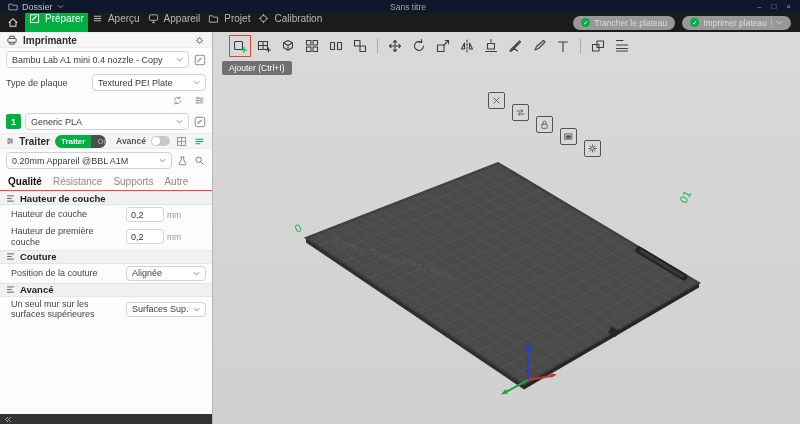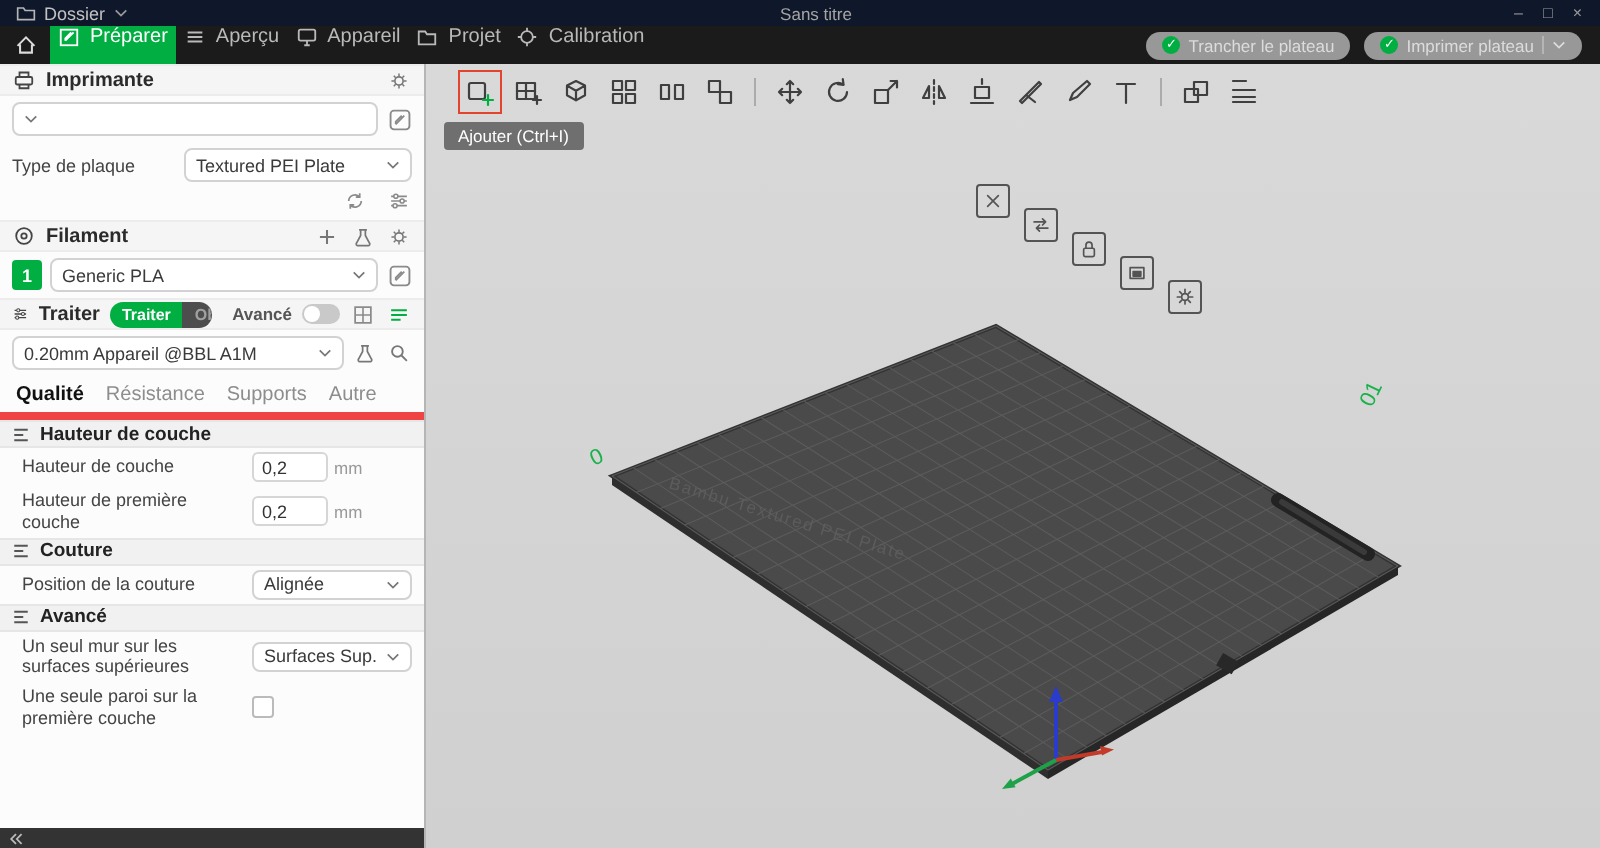--- a/index.html
+++ b/index.html
@@ -39,21 +39,21 @@
 .combo svg{flex:none}
 .grow{flex:1}
 .mini-ic{width:13px;height:13px;display:flex;align-items:center;justify-content:center;cursor:pointer;flex:none}
 .slot{width:15px;height:15px;background:#00AE42;color:#fff;font-size:9px;font-weight:bold;display:flex;align-items:center;justify-content:center;border-radius:2px;flex:none;cursor:pointer}
 .seg{display:flex;height:13px;border-radius:7px;overflow:hidden;font-size:8px;cursor:pointer}
 .seg .g{background:#00AE42;color:#fff;padding:0 6px;display:flex;align-items:center}
 .seg .o{background:#4d4d4d;color:#a0a0a0;padding:0 6px;display:flex;align-items:center}
 .adv-label{font-size:8.5px;color:#555}
 .toggle{width:19px;height:10px;border-radius:5px;background:#c9c9c9;position:relative;cursor:pointer;flex:none}
 .toggle::after{content:"";position:absolute;left:1px;top:1px;width:8px;height:8px;border-radius:50%;background:#fff}
-.ptabs{display:flex;gap:11px;padding:4px 8px 3px;font-size:10px;color:#8d8d8d;border-bottom:4px solid #ef4444}
+.ptabs{display:flex;gap:11px;padding:4px 8px 3px;font-size:10px;color:#8d8d8d;border-bottom:1px solid #ef4444}
 .ptabs .on{color:#111;font-weight:bold}
 .ptabs span{cursor:pointer}
 .psec{min-height:14px;display:flex;align-items:center;gap:5px;padding:0 6px;background:#f1f1f1;border-top:1px solid #e6e6e6;border-bottom:1px solid #e6e6e6;font-size:9.5px;font-weight:bold;color:#222}
 .prow{display:flex;align-items:center;gap:4px;padding:2px 6px 2px 11px;min-height:16px}
 .plabel{flex:1;font-size:9px;color:#444;line-height:1.2}
 .ctrl{width:80px;display:flex;align-items:center;gap:3px;flex:none}
 .num{width:38px;height:15px;border:1px solid #d6d6d6;border-radius:3px;background:#fff;font-size:9px;color:#333;display:flex;align-items:center;padding:0 4px;cursor:text}
 .unit{font-size:8.5px;color:#999}
 .checkbox{width:11px;height:11px;border:1px solid #bbb;border-radius:2px;background:#fff;cursor:pointer}
 .sb-footer{position:absolute;left:0;bottom:0;width:212px;height:10px;background:#333;display:flex;align-items:center;padding:0 4px;cursor:pointer}
@@ -161,20 +161,21 @@
         <span class="sp"></span>
         <span class="mini-ic">
           <svg width="11" height="11" viewBox="0 0 16 16">
               <circle cx="8" cy="8" r="3" fill="none" stroke="#777" stroke-width="1.2"></circle>
               <path d="M8 2.5v2M8 11.5v2M2.5 8h2M11.5 8h2M4.2 4.2l1.4 1.4M10.4 10.4l1.4 1.4M11.8 4.2l-1.4 1.4M5.6 10.4l-1.4 1.4" stroke="#777" stroke-width="1.1"></path>
             </svg>
         </span>
       </div>
       <div class="row">
         <div class="combo grow">
+          <span class="ct">Bambu Lab A1 mini 0.4 nozzle - Copy</span>
           <svg width="7" height="5" viewBox="0 0 8 5">
               <path d="M1 1l3 3 3-3" stroke="#777" fill="none"></path>
             </svg>
         </div>
         <span class="mini-ic">
           <svg width="12" height="12" viewBox="0 0 14 14">
               <rect x="1.5" y="1.5" width="11" height="11" rx="2" fill="none" stroke="#8a8a8a" stroke-width="1.1"></rect>
               <path d="M4.5 9.5l5-5M4.5 9.5V8L8 4.5" stroke="#8a8a8a" fill="none" stroke-width="1"></path>
             </svg>
         </span>
@@ -198,44 +199,20 @@
         <span class="mini-ic">
           <svg width="11" height="11" viewBox="0 0 14 14">
               <path d="M2 4h10M2 7h10M2 10h10" stroke="#8a8a8a" stroke-width="1.1"></path>
               <circle cx="5" cy="4" r="1.3" fill="#fcfcfc" stroke="#8a8a8a"></circle>
               <circle cx="9" cy="7" r="1.3" fill="#fcfcfc" stroke="#8a8a8a"></circle>
               <circle cx="4.5" cy="10" r="1.3" fill="#fcfcfc" stroke="#8a8a8a"></circle>
             </svg>
         </span>
       </div>
 
-      <div class="sec-head">
-        <svg width="12" height="12" viewBox="0 0 16 16">
-            <circle cx="8" cy="8" r="5.2" fill="none" stroke="#444" stroke-width="1.2"></circle>
-            <circle cx="8" cy="8" r="1.8" fill="none" stroke="#444" stroke-width="1.2"></circle>
-          </svg>
-        <span>Filament</span>
-        <span class="sp"></span>
-        <span class="mini-ic">
-          <svg width="11" height="11" viewBox="0 0 14 14">
-              <path d="M7 2.5v9M2.5 7h9" stroke="#777" stroke-width="1.3"></path>
-            </svg>
-        </span>
-        <span class="mini-ic">
-          <svg width="11" height="11" viewBox="0 0 14 14">
-              <path d="M5.5 2.5v3.5L2.8 11a1 1 0 0 0 .9 1.5h6.6a1 1 0 0 0 .9-1.5L8.5 6V2.5M4.5 2.5h5" fill="none" stroke="#777" stroke-width="1.1"></path>
-            </svg>
-        </span>
-        <span class="mini-ic">
-          <svg width="11" height="11" viewBox="0 0 16 16">
-              <circle cx="8" cy="8" r="3" fill="none" stroke="#777" stroke-width="1.2"></circle>
-              <path d="M8 2.5v2M8 11.5v2M2.5 8h2M11.5 8h2M4.2 4.2l1.4 1.4M10.4 10.4l1.4 1.4M11.8 4.2l-1.4 1.4M5.6 10.4l-1.4 1.4" stroke="#777" stroke-width="1.1"></path>
-            </svg>
-        </span>
-      </div>
       <div class="row">
         <div class="slot">
             <span>1</span>
           </div>
         <div class="combo grow">
           <span class="ct">Generic PLA</span>
           <svg width="7" height="5" viewBox="0 0 8 5">
               <path d="M1 1l3 3 3-3" stroke="#777" fill="none"></path>
             </svg>
         </div>
@@ -350,26 +327,20 @@
         <span class="plabel">Un seul mur sur les surfaces supérieures</span>
         <div class="ctrl">
           <div class="combo" style="width:100%;height:15px">
             <span class="ct">Surfaces Sup.</span>
             <svg width="7" height="5" viewBox="0 0 8 5">
                 <path d="M1 1l3 3 3-3" stroke="#777" fill="none"></path>
               </svg>
           </div>
         </div>
       </div>
-      <div class="prow">
-        <span class="plabel">Une seule paroi sur la première couche</span>
-        <div class="ctrl">
-          <span class="checkbox"></span>
-        </div>
-      </div>
 
       <div class="grow"></div>
       <div class="sb-footer">
         <svg width="8" height="7" viewBox="0 0 10 8">
             <path d="M5 1L2 4l3 3M8.5 1l-3 3 3 3" stroke="#bdbdbd" fill="none" stroke-width="1.1"></path>
           </svg>
       </div>
     </div>
 
     <div class="splitter"></div>

